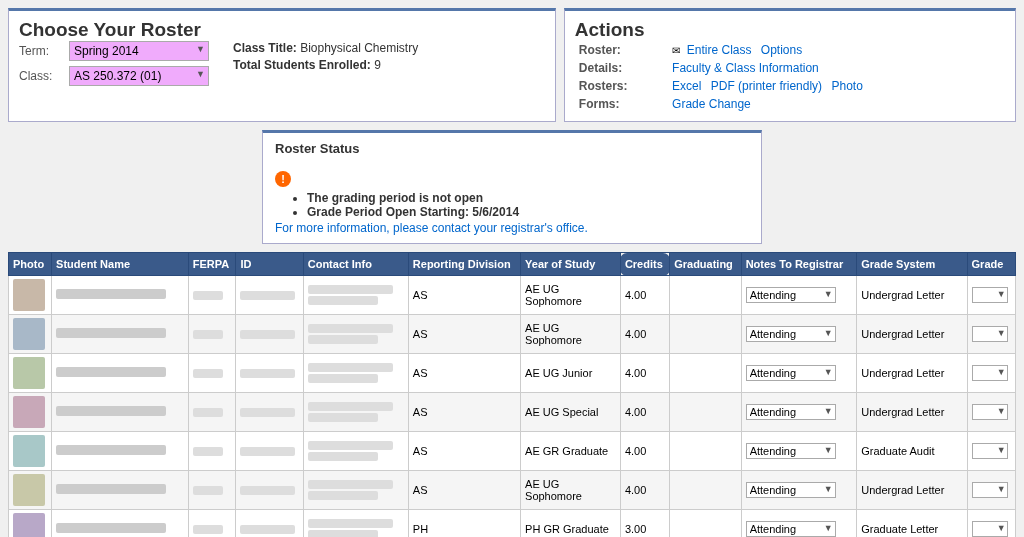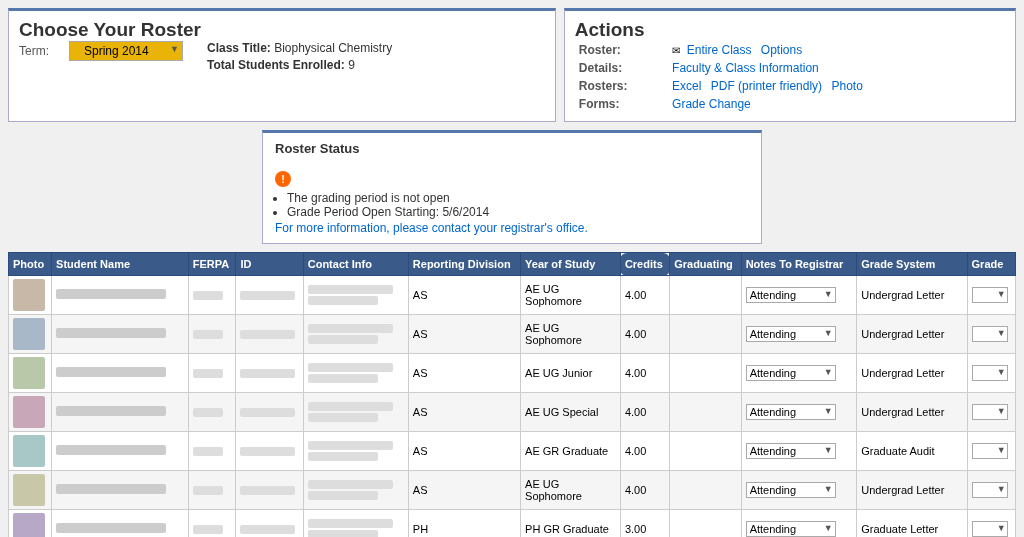--- a/index.html
+++ b/index.html
@@ -9,39 +9,39 @@
 
     .panel { background: #fff; border: 1px solid #aac; padding: 8px 10px; }
 
     .choose-roster { flex: 1.1; border-top: 3px solid #5577aa; }
     .actions-panel { flex: 0.9; border-top: 3px solid #5577aa; }
 
     .panel-title { font-weight: bold; font-size: 19px; color: #333; margin-bottom: 0; }
 
     .form-row { display: flex; align-items: center; margin-bottom: 5px; }
     .form-label { width: 50px; color: #555; }
-    .form-select { border: 1px solid #aaa; padding: 2px 14px; background: #eab308; width: 114px; appearance: none; -webkit-appearance: none; }
+    .form-select { border: 1px solid #aaa; padding: 2px 4px; background: #f0abfc; width: 140px; appearance: none; -webkit-appearance: none; }
     .form-select-wrapper { position: relative; display: inline-block; }
     .form-select-wrapper::after { content: '▼'; position: absolute; right: 4px; top: 3px; font-size: 9px; pointer-events: none; color: #555; }
     .form-select-wrapper select { padding-right: 18px; }
     .class-info { margin-left: 20px; color: #333; }
     .class-info-line { margin-bottom: 3px; }
 
     .actions-table { width: 100%; border-collapse: collapse; }
     .actions-table td { padding: 2px 4px; vertical-align: top; }
     .actions-label { color: #555; font-weight: bold; white-space: nowrap; }
     .action-link { color: #0066cc; text-decoration: none; cursor: pointer; margin-right: 6px; }
 
     .roster-status-area { padding: 0 8px 8px; }
     .roster-status { background: #fff; border: 1px solid #aac; border-top: 3px solid #5577aa; padding: 8px 12px; width: 500px; margin: 0 auto; }
     .roster-status-title { font-weight: bold; font-size: 13px; color: #333; margin-bottom: 14px; }
     .status-warning { display: flex; align-items: flex-start; color: #cc3300; margin-bottom: 4px; }
     .warning-icon { width: 16px; height: 16px; background: #ff6600; border-radius: 50%; color: white; font-weight: bold; font-size: 11px; display: flex; align-items: center; justify-content: center; margin-right: 6px; flex-shrink: 0; margin-top: 1px; }
     .status-details { color: #333; font-size: 11px; }
-    .status-details ul { margin-left: 12px; margin-bottom: 2px; }
+    .status-details ul { margin-left: 32px; margin-bottom: 2px; font-weight: bold; }
     .status-link { color: #0066cc; text-decoration: none; }
 
     .roster-table-wrapper { overflow-x: auto; padding: 0 8px 4px; }
     .roster-table { width: 100%; border-collapse: collapse; }
     .roster-table th { background: #3a5a8a; color: #fff; padding: 5px 4px; text-align: left; border: 1px solid #2a4a7a; font-size: 11px; white-space: nowrap; }
     .roster-table td { padding: 3px 4px; border: 1px solid #ccc; background: #fff; vertical-align: middle; font-size: 11px; }
     .roster-table tr:nth-child(even) td { background: #f5f5f5; }
     .photo-placeholder { width: 32px; height: 32px; background: linear-gradient(135deg, #bbb 0%, #999 100%); border-radius: 2px; }
 
     .notes-select-wrapper { position: relative; display: inline-block; width: 90px; }
@@ -59,20 +59,28 @@
 
   <div class="panel choose-roster">
     <div class="panel-title">Choose Your Roster</div>
     <div style="display:flex; gap:4px;">
       <div>
         <div class="form-row">
           <span class="form-label">Term:</span>
           <div class="form-select-wrapper">
             <select class="form-select">
               <option>Spring 2014</option>
+            </select>
+          </div>
+        </div>
+        <div class="form-row">
+          <span class="form-label">Class:</span>
+          <div class="form-select-wrapper">
+            <select class="form-select">
+              <option>AS 250.372 (01)</option>
             </select>
           </div>
         </div>
       </div>
       <div class="class-info">
         <div class="class-info-line">
           <strong>Class Title:</strong>
           <span>Biophysical Chemistry</span>
         </div>
         <div class="class-info-line">

